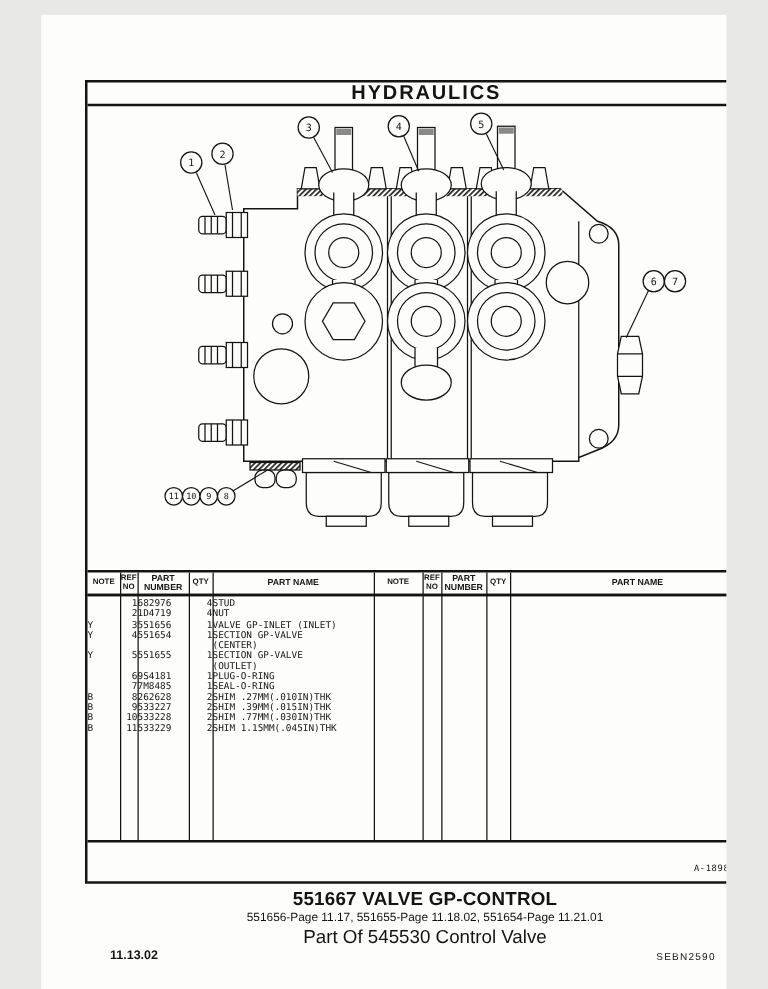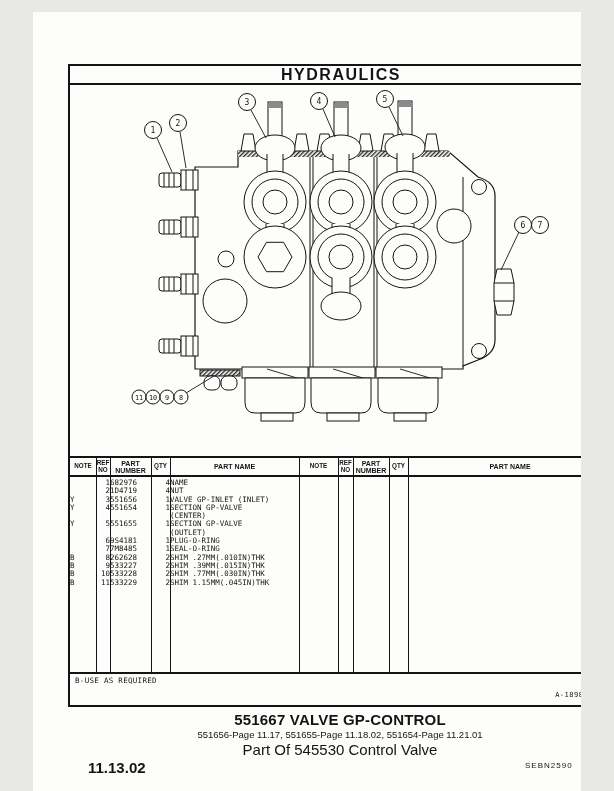--- a/index.html
+++ b/index.html
@@ -57,21 +57,21 @@
     position:absolute; right:5px; bottom:2px;
     font-family:"DejaVu Sans Mono", monospace; font-size:7px; letter-spacing:.5px;
   }
 
   
   .caption { position:absolute; left:0; top:699px; width:614px; text-align:center; }
   .caption-title { font-weight:bold; font-size:15px; letter-spacing:.2px; }
   .caption-refs  { font-size:9.5px; margin-top:1px; }
   .caption-partof{ font-size:15px; margin-top:1px; }
 
-  .foot-date { position:absolute; left:55px; top:747px; font-weight:bold; font-size:15px; }
+  .foot-date { position:absolute; left:55px; top:747px; font-weight:bold; font-size:10px; }
   .foot-doc  { position:absolute; left:492px; top:749px; font-size:8px; letter-spacing:1px; }
 
   svg .ln   { stroke:#141414; stroke-width:1; fill:none; }
   svg .wh   { fill:#fdfdfb; stroke:#141414; stroke-width:1; }
   svg .wh2  { fill:#fdfdfb; stroke:#141414; stroke-width:1.2; }
   svg .nofill { fill:none; stroke:#141414; stroke-width:1; }
   svg .lead { stroke:#141414; stroke-width:.9; fill:none; }
   svg .callout-txt {
     font-family:"DejaVu Sans Mono", monospace; font-size:8px; fill:#141414;
     text-anchor:middle;
@@ -364,21 +364,21 @@
             <th class="small">QTY</th>
             <th>PART NAME</th>
           </tr>
         </thead>
         <tbody class="rows">
         <tr>
           <td class="c-note"></td>
           <td class="c-ref">1</td>
           <td class="c-num">682976</td>
           <td class="c-qty">4</td>
-          <td class="c-name">NAME</td>
+          <td class="c-name">STUD</td>
           <td></td>
               <td></td>
           <td></td>
               <td></td>
           <td></td>
         </tr>
 
         <tr>
           <td class="c-note"></td>
           <td class="c-ref">2</td>
@@ -509,21 +509,20 @@
           <td></td>
               <td></td>
           <td></td>
         </tr>
       </tbody>
       </table>
 
     </div>
 
     <div class="legend">
-      <div>B-USE AS REQUIRED</div>
       <div class="illus-ref">A-189806 EP</div>
     </div>
   </div>
 
   <div class="caption">
     <div class="caption-title">551667 VALVE GP-CONTROL</div>
     <div class="caption-refs">551656-Page 11.17, 551655-Page 11.18.02, 551654-Page 11.21.01</div>
     <div class="caption-partof">Part Of 545530 Control Valve</div>
   </div>
 

